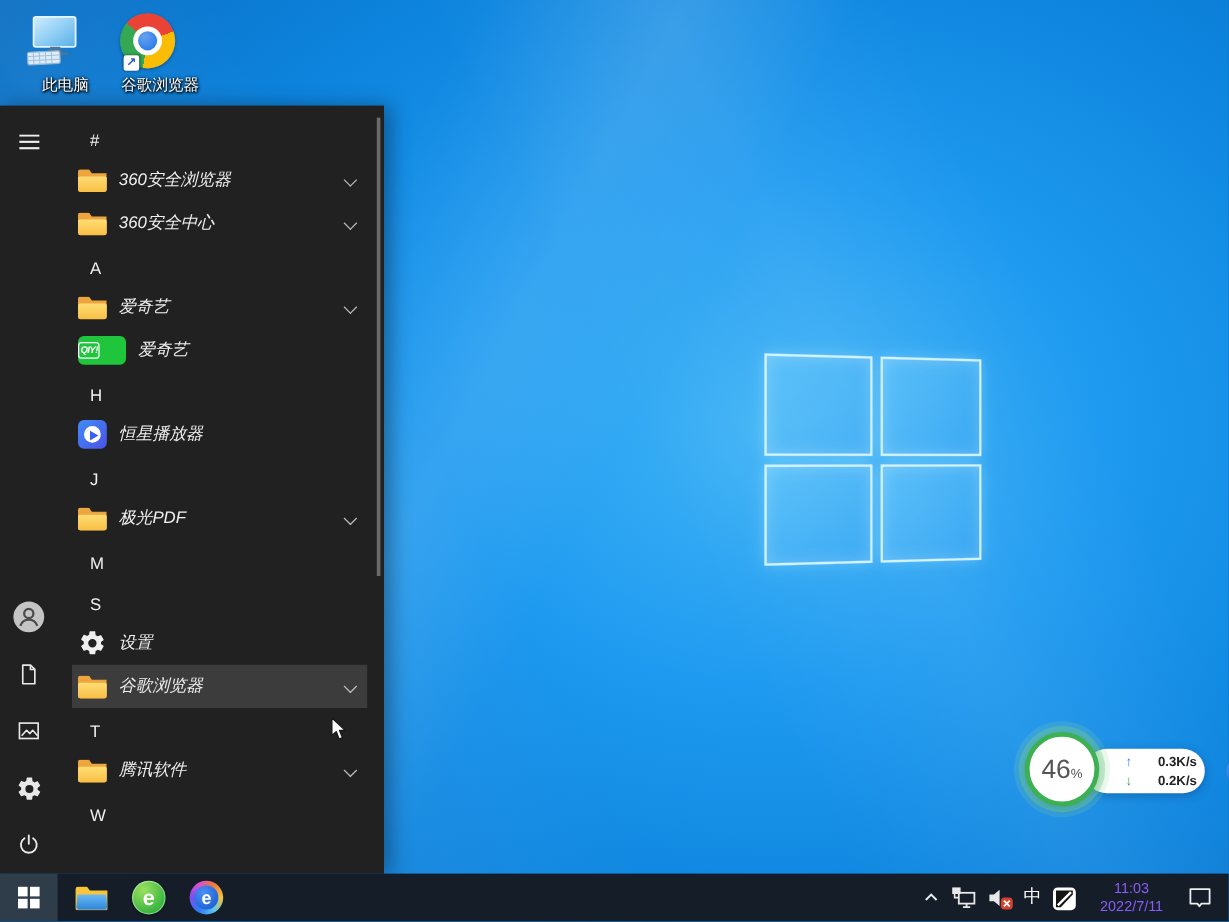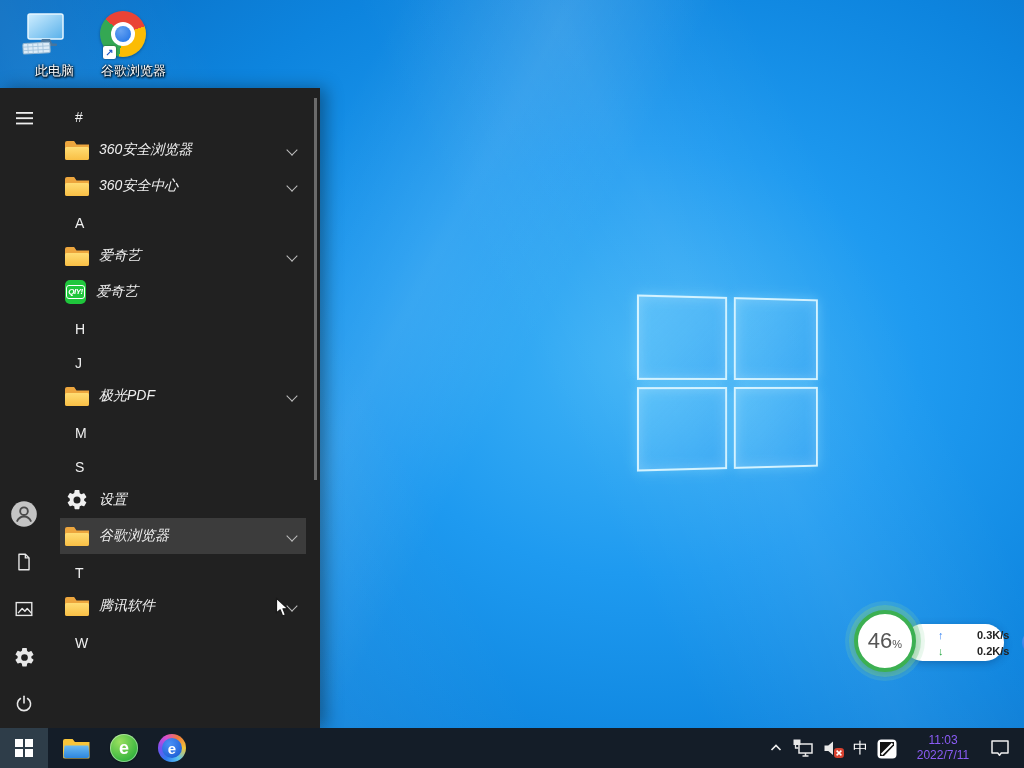--- a/index.html
+++ b/index.html
@@ -56,22 +56,22 @@
   .chev::before { content:""; position:absolute; left:1px; top:0px; width:7px; height:7px;
     border-right:1.5px solid #bdbdbd; border-bottom:1.5px solid #bdbdbd; transform:rotate(45deg); }
   .sm-scrollbar { position:absolute; right:3px; top:10px; width:3px; height:382px; background:#6b6b6b; }
 
   
   .icon-folder { width:24px; height:20px; position:relative; flex:none; }
   .icon-folder::before { content:""; position:absolute; inset:0; top:1px; background:#eda63e; border-radius:2px;
     clip-path:polygon(0 0, 38% 0, 48% 18%, 100% 18%, 100% 100%, 0 100%); }
   .icon-folder::after { content:""; position:absolute; left:0; right:0; top:33%; bottom:0;
     background:linear-gradient(180deg,#ffdd74,#f9bf45); border-radius:1.5px 1.5px 2px 2px; }
-  .icon-iqiyi { width:21px; height:24px; flex:none; border-radius:5px; background:#1fc63c;
-    display:flex; align-items:center; justify-content:center; }
+  .icon-iqiyi { width:40px; height:24px; flex:none; border-radius:5px; background:#1fc63c;
+    display:flex; align-items:center; }
   .icon-iqiyi span { color:#fff; font-size:8px; font-weight:bold; letter-spacing:-0.5px;
     border:1.5px solid #fff; border-radius:3px; padding:2px 1px; line-height:8px; }
   .icon-player { width:24px; height:24px; flex:none; border-radius:5px;
     background:linear-gradient(135deg,#3f8cf5,#4b52e8); position:relative; }
   .icon-player::before { content:""; position:absolute; inset:5px; background:#fff; border-radius:50%; }
   .icon-player::after { content:""; position:absolute; left:10px; top:8.5px; width:0; height:0;
     border-left:7px solid #3a62ee; border-top:4px solid transparent; border-bottom:4px solid transparent; }
   .icon-store { width:24px; height:24px; flex:none; position:relative; }
   .icon-store::before { content:""; position:absolute; left:7px; top:0; width:10px; height:8px;
     border:2px solid #fff; border-bottom:none; border-radius:5px 5px 0 0; }
@@ -119,21 +119,21 @@
 
   
   .net-widget { position:absolute; left:854px; top:609px; width:152px; height:66px; z-index:4; }
   .nw-pill { position:absolute; left:50px; top:15px; width:100px; height:37px; background:#fff; border-radius:19px;
     box-shadow:0 2px 8px rgba(0,30,80,.3); }
   .nw-speeds { position:absolute; left:34px; top:3px; display:flex; flex-direction:column; gap:1px; }
   .nw-row { display:flex; align-items:center; height:15px; }
   .nw-arrow { width:12px; font-size:11px; font-weight:bold; }
   .nw-arrow.up { color:#2f7ff2; }
   .nw-arrow.down { color:#27a844; }
-  .nw-val { font-size:11px; font-weight:bold; color:#222; margin-left:15px;padding-left:12px; }
+  .nw-val { font-size:11px; font-weight:bold; color:#222; margin-left:3px;padding-left:12px; }
   .nw-plus { position:absolute; left:118px; top:6px; width:25px; height:25px; border-radius:50%;
     background:radial-gradient(circle at 35% 30%, #55a0f5, #2470e0 80%); color:#fff; font-size:17px; font-weight:bold;
     display:flex; align-items:center; justify-content:center; line-height:25px; }
   .nw-ball { position:absolute; left:0; top:1px; width:62px; height:62px; border-radius:50%; background:#fff;
     border:4px solid #3cb052;
     box-shadow:0 0 0 5px rgba(120,205,140,.38), 0 0 0 9px rgba(140,215,160,.18), 0 2px 6px rgba(0,40,20,.25);
     display:flex; align-items:baseline; justify-content:center; }
   .nw-pct { font-size:22px; color:#555; line-height:54px; }
   .nw-pct-sfx { font-size:11px; color:#555; }
 
@@ -273,20 +273,24 @@
       <span class="icon-iqiyi">
           <span>QIY!</span>
         </span>
       <span class="label">爱奇艺</span>
     </div>
 
     <div class="sm-header">
         <span>H</span>
       </div>
 
+    <div class="sm-item">
+      <span class="icon-player"></span>
+      <span class="label">恒星播放器</span>
+    </div>
 
     <div class="sm-header">
         <span>J</span>
       </div>
 
     <div class="sm-item">
       <span class="icon-folder"></span>
       <span class="label">极光PDF</span>
       <span class="chev"></span>
     </div>

